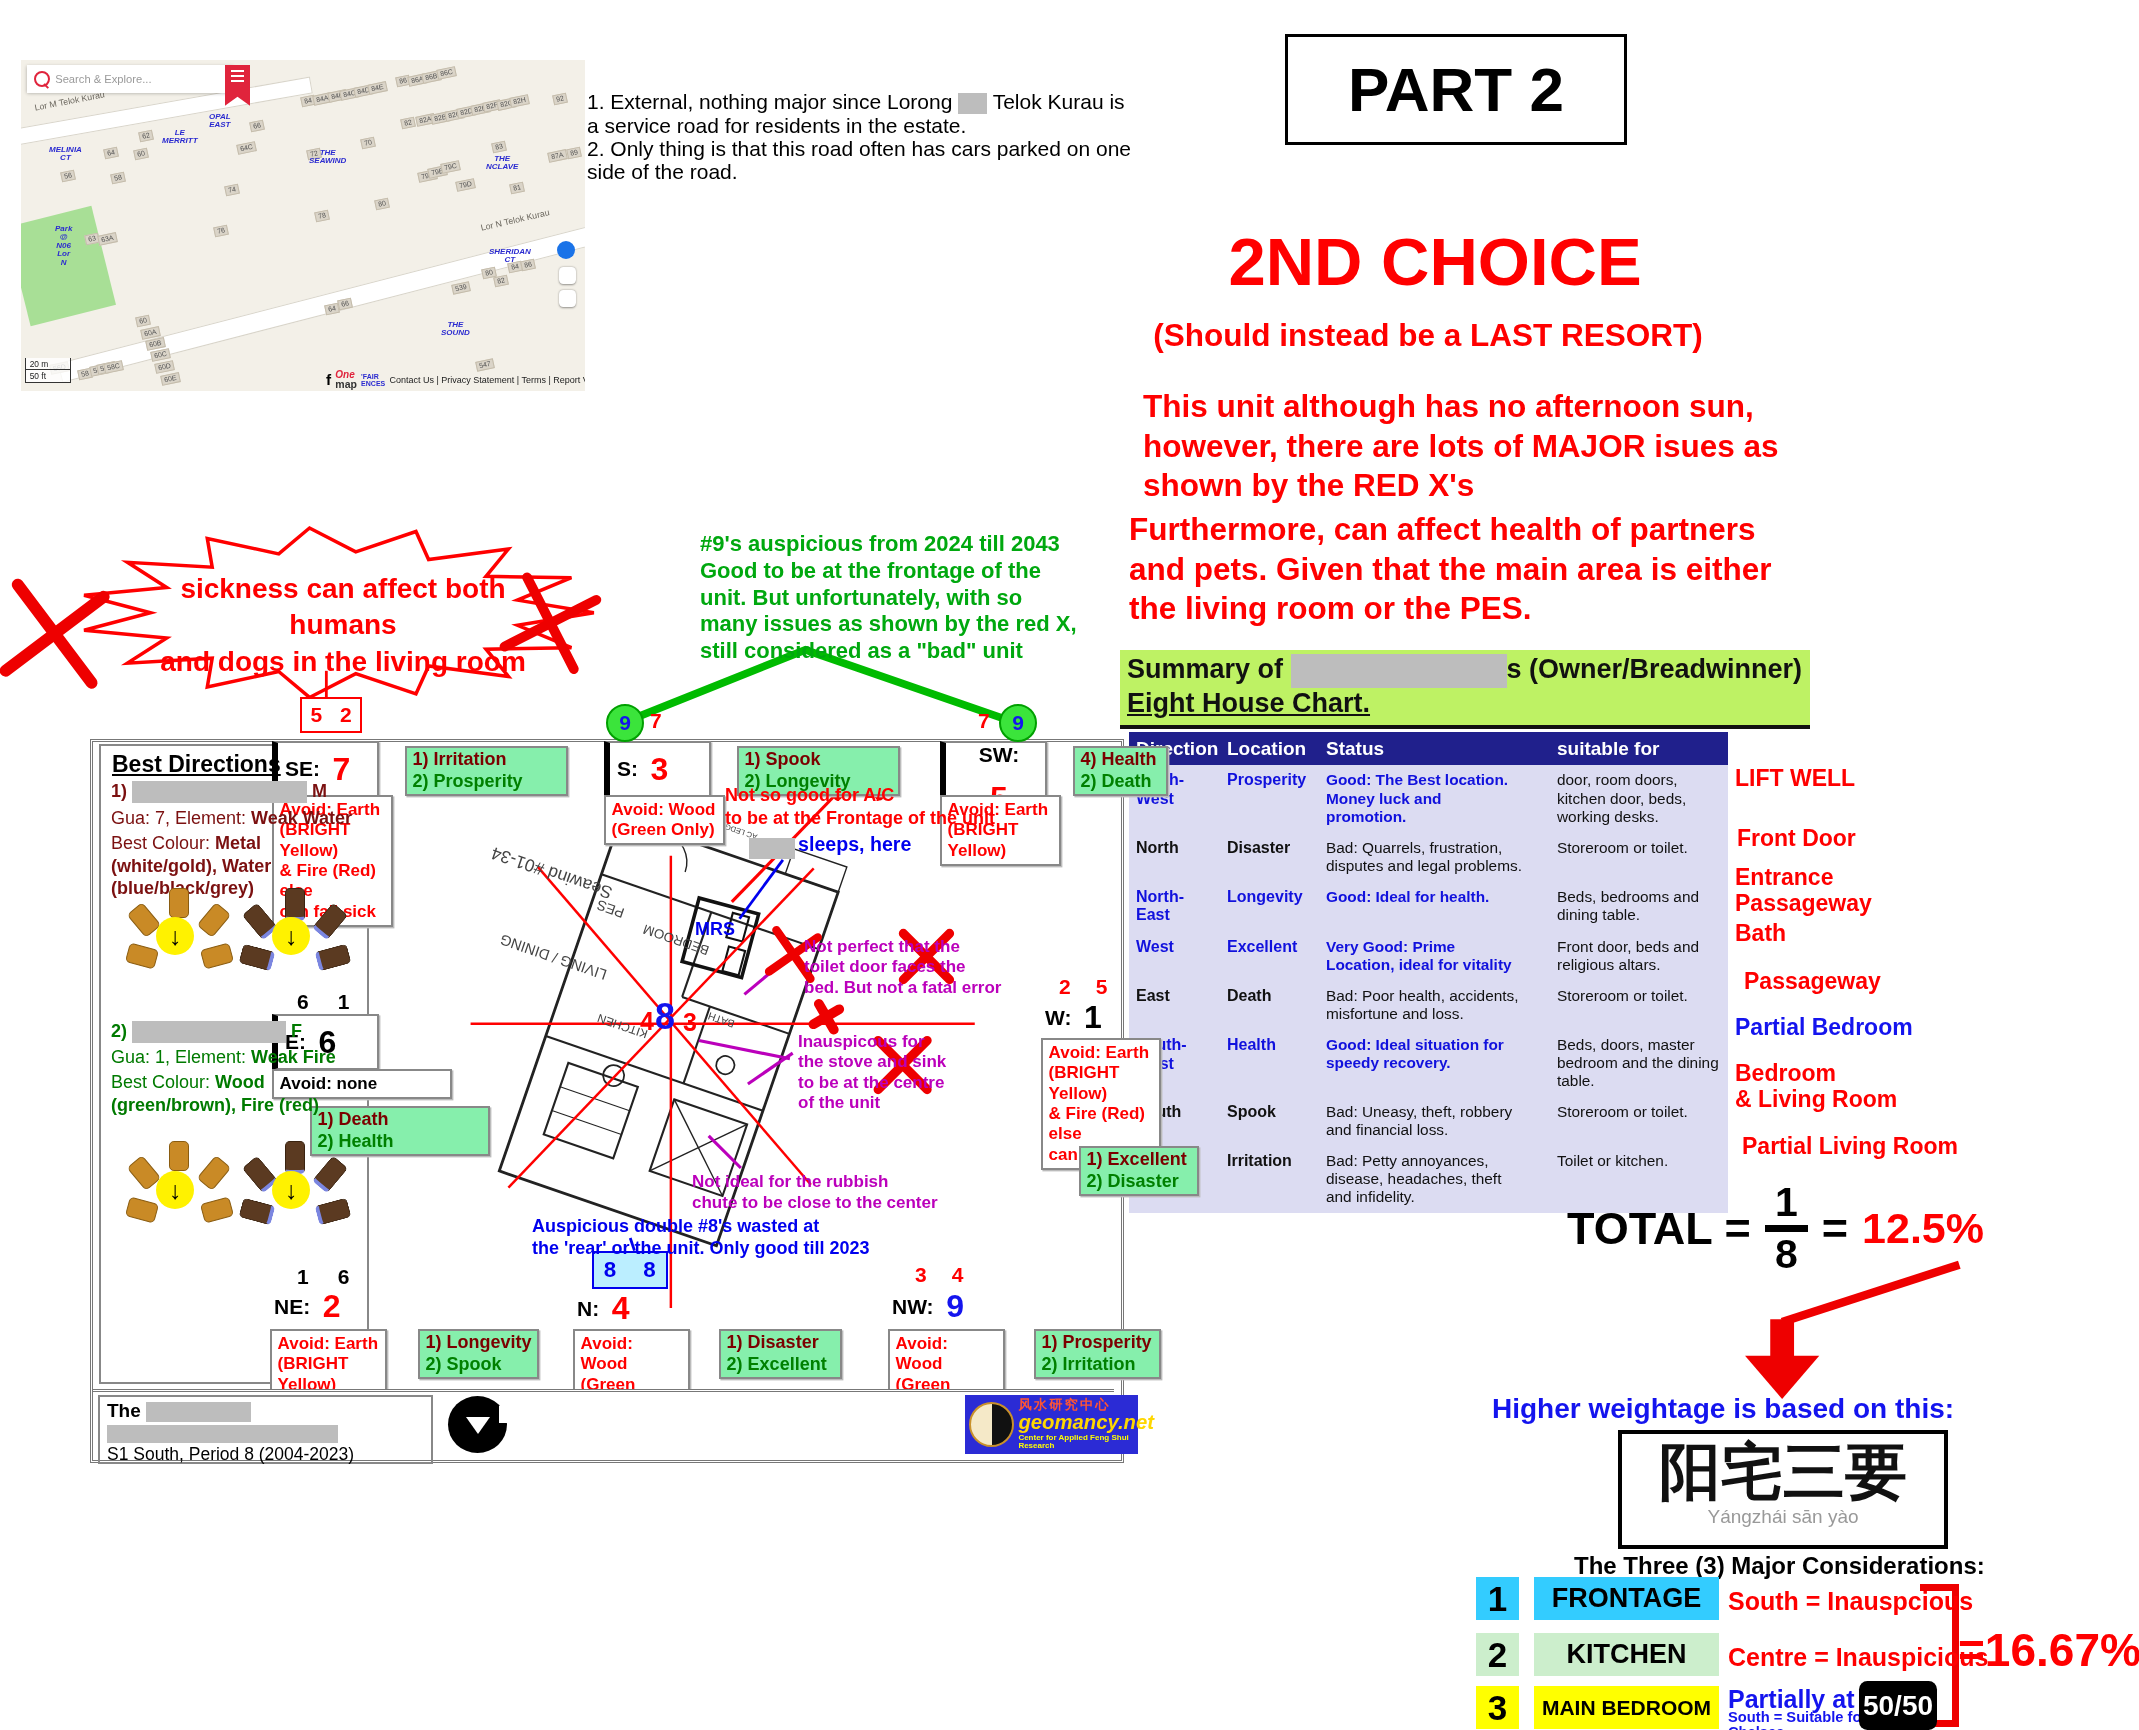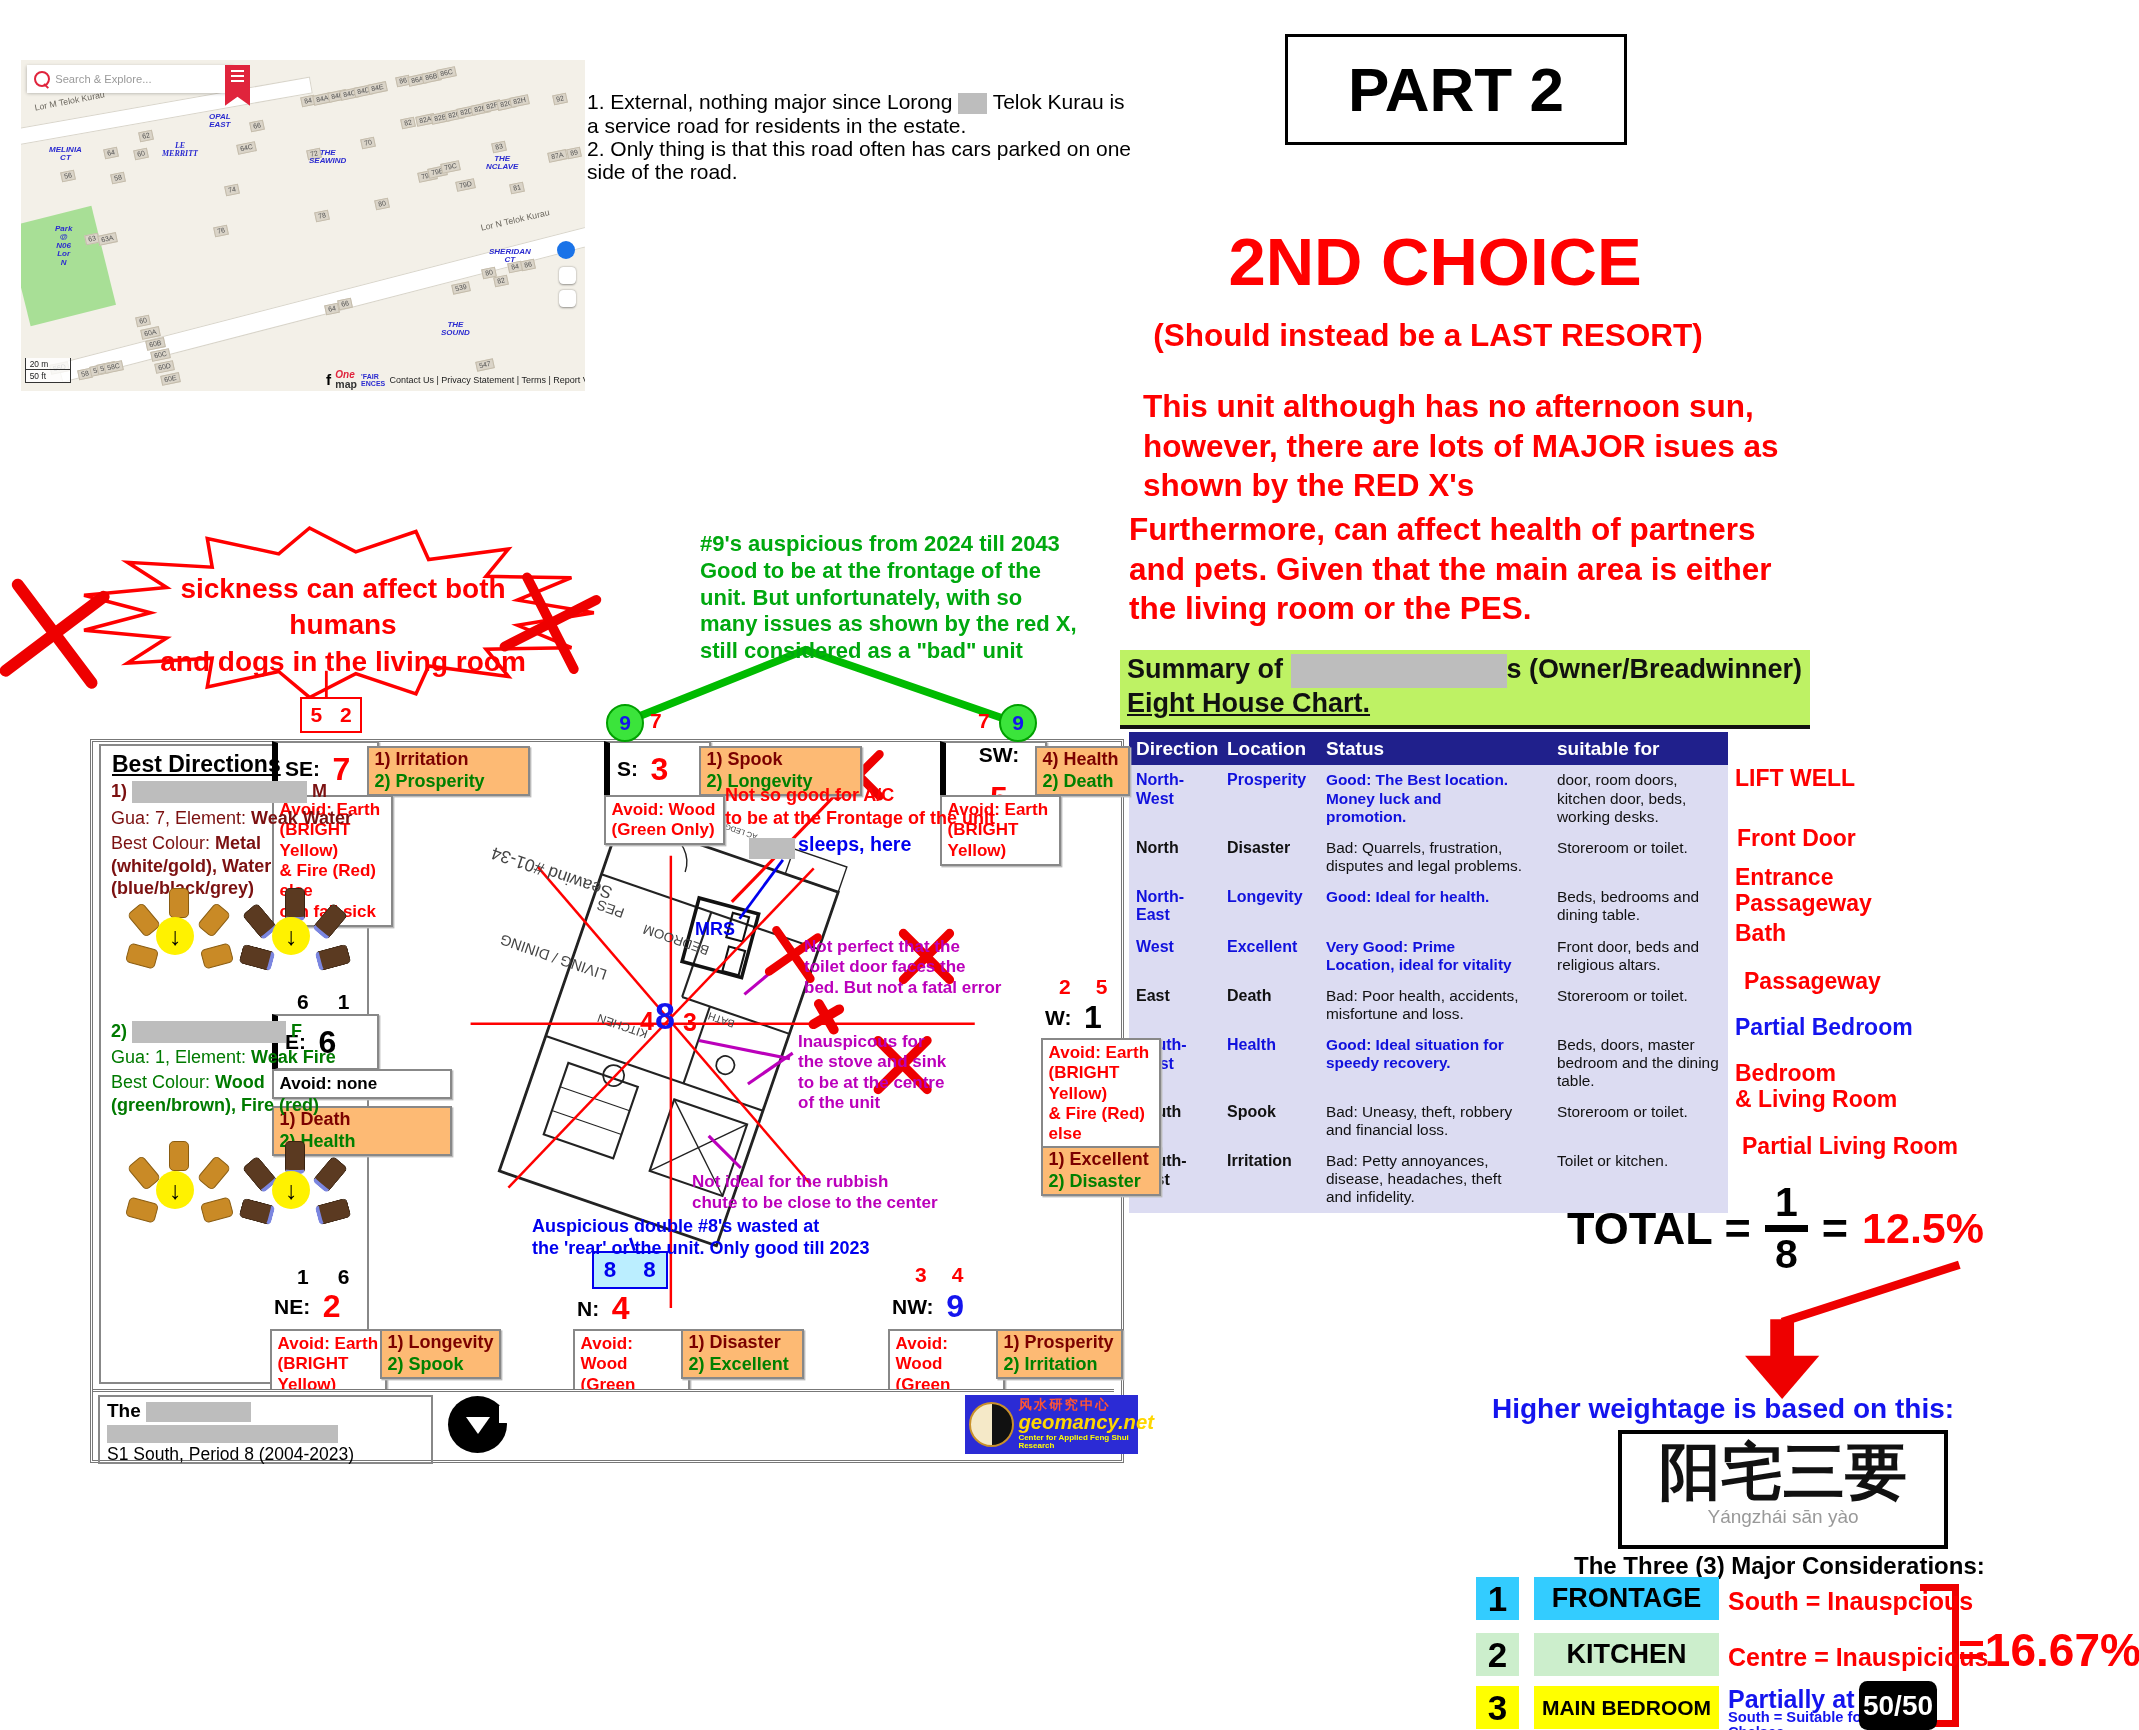--- a/index.html
+++ b/index.html
@@ -80,21 +80,21 @@
   .bd-p2{color:#007A00;}
   .bd-line{font-size:18px;line-height:1.25;}
   .chair{position:absolute;width:18px;height:28px;border-radius:4.9px;}
   .chair.gold{background:#C98A26;border:1.4px solid #8a5c10;}
   .chair.brown{background:#5B3A21;border:1.4px solid #3a2310;border-bottom:4.2px solid #7b86e0;}
   .yellow-circle{position:absolute;width:38px;height:38px;border-radius:50%;background:#FFF200;display:flex;align-items:center;justify-content:center;font-size:25px;font-weight:bold;color:#000;}
   .val-box{border:2.1px solid #888;border-left:6.3px solid #000;background:#fff;display:flex;align-items:center;padding-left:7px;gap:12.6px;z-index:3;box-shadow:1.4px 1.4px 0 #bbb;}
   .val-plain{display:flex;align-items:center;gap:12.6px;z-index:3;}
   .dir-lbl{font-size:21px;font-weight:bold;color:#000;}
   .dir-val{font-size:32px;font-weight:bold;}
-  .q-box{border:2.1px solid #888;background:#fdba74;padding:1.4px 5.6px;z-index:3;box-shadow:1.4px 1.4px 0 #bbb;}
+  .q-box{border:2.1px solid #888;background:#86efac;padding:1.4px 5.6px;z-index:3;box-shadow:1.4px 1.4px 0 #bbb;margin-left:38px;}
   .q1{font-size:18px;font-weight:bold;color:#7B0000;line-height:1.2;}
   .q2{font-size:18px;font-weight:bold;color:#008000;line-height:1.2;}
   .avoid-box{border:2.1px solid #888;background:#fff;padding:2.8px 5.6px;font-size:17px;line-height:1.2;font-weight:bold;color:#F00;z-index:3;box-shadow:1.4px 1.4px 0 #bbb;}
   .avoid-black{color:#000;}
   .pair{display:flex;gap:19.6px;font-size:21px;font-weight:bold;z-index:4;}
   .pair.red{color:#F00;} .pair.black{color:#000;}
   .pair-redbox{border:2.1px solid #F00;color:#F00;background:#fff;padding:4.2px 8.4px;gap:18px;display:flex;font-size:21px;font-weight:bold;z-index:4;}
   .pair-bluebox{border:2.1px solid #0000EE;color:#0000EE;background:#BBEEFF;padding:4.2px 9.8px;gap:27px;display:flex;font-size:22.4px;font-weight:bold;z-index:4;}
   .g-circle{width:34px;height:34px;border-radius:50%;background:#3BE43B;border:2.1px solid #00A000;display:flex;align-items:center;justify-content:center;font-size:21px;font-weight:bold;color:#1414EE;z-index:5;}
   .center-num{z-index:6;font-weight:bold;}
@@ -201,21 +201,21 @@
       <div class="map-num" style="left: 130px; top: 290px;">60C</div>
       <div class="map-num" style="left: 134px; top: 302px;">60D</div>
       <div class="map-num" style="left: 140px; top: 314px;">60E</div>
       <div class="map-num" style="left: 57px; top: 309px;">58</div>
       <div class="map-num" style="left: 69px; top: 305px;">58A</div>
       <div class="map-num" style="left: 76px; top: 303px;">58B</div>
       <div class="map-num" style="left: 83px; top: 302px;">58C</div>
       <div class="map-num" style="left: 29px; top: 303px;">56D</div>
       <div class="map-estate pre" style="left: 28px; top: 86px;">MELINIA
 CT</div>
-      <div class="map-estate pre" style="left: 141px; top: 82px; font-family: Liberation Serif, serif;">LE
+      <div class="map-estate pre" style="left: 141px; top: 69px;">LE
 MERRITT</div>
       <div class="map-estate pre" style="left: 188px; top: 53px;">OPAL
 EAST</div>
       <div class="map-estate pre" style="left: 288px; top: 89px;">THE
 SEAWIND</div>
       <div class="map-estate pre" style="left: 465px; top: 95px;">THE
 NCLAVE</div>
       <div class="map-estate pre" style="left: 468px; top: 188px;">SHERIDAN
 CT</div>
       <div class="map-estate pre" style="left: 420px; top: 261px;">THE

